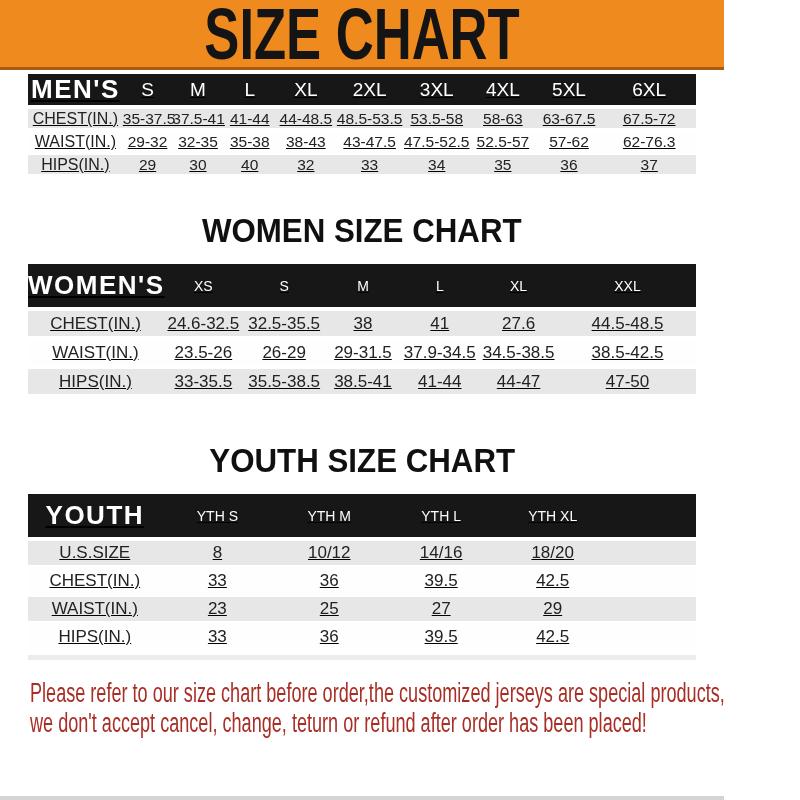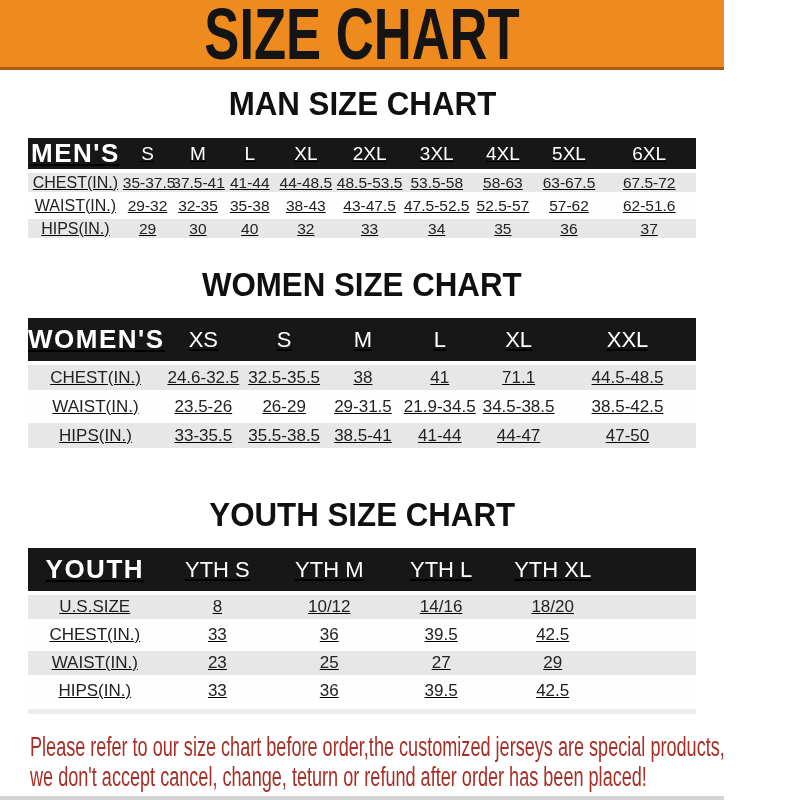--- a/index.html
+++ b/index.html
@@ -45,21 +45,21 @@
   }
   .section-heading .cond {
     display: inline-block;
     font-size: 34px;
     font-weight: bold;
     color: #101010;
     transform: scaleX(0.92);
     white-space: nowrap;
   }
   .heading-men   { margin-top: 13px; margin-bottom: 11px; }
-  .heading-women { margin-top: 22px; margin-bottom: 10px; }
+  .heading-women { margin-top: 32px; margin-bottom: 10px; }
   .heading-youth { margin-top: 42px; margin-bottom: 10px; }
 
   
   .table-wrap { margin: 0 28px; }
   table.size-table {
     width: 100%;
     border-collapse: separate;
     border-spacing: 0 4px;
     table-layout: fixed;
     text-decoration: underline;
@@ -86,21 +86,21 @@
   table.size-table tbody tr:nth-child(odd)  { background: var(--row_stripe, #e7e7e7); }
   table.size-table tbody tr:nth-child(even) { background: var(--row_plain, #fefefe); }
 
   
   .t-men thead th { height: 30px; font-size: 19px; }
   .t-men th.corner { font-size: 26px; }
   .t-men tbody td { height: 19px; font-size: 15.5px; }
   .t-men tbody td.rowlabel { font-size: 16px; }
 
   
-  .t-big thead th { height: 43px; font-size: 22px; }
+  .t-big thead th { height: 43px; font-size: 14px; }
   .t-big th.corner { font-size: 26px; }
   .t-big tbody td { height: 25px; font-size: 17px; }
   .t-youth tbody td { height: 24px; }
 
   
   .sliver {
     margin: 2px 28px 0 28px;
     height: 5px;
     background: var(--sliver, #ececec);
   }
@@ -128,23 +128,20 @@
 </style>
 </head>
 <body>
 
 <div class="page">
 
   <header class="banner">
     <span class="banner-title">SIZE CHART</span>
   </header>
 
-  <h2 class="section-heading heading-men">
-    <span class="cond">MAN SIZE CHART</span>
-  </h2>
   <div class="table-wrap">
     <table class="size-table t-men">
         <colgroup>
           <col style="width: 14.2%;">
           <col style="width: 7.4%;">
           <col style="width: 7.7%;">
           <col style="width: 7.8%;">
           <col style="width: 9%;">
           <col style="width: 10.1%;">
           <col style="width: 10%;">
@@ -182,21 +179,21 @@
           <tr>
             <td class="rowlabel">WAIST(IN.)</td>
             <td>29-32</td>
             <td>32-35</td>
             <td>35-38</td>
             <td>38-43</td>
             <td>43-47.5</td>
             <td>47.5-52.5</td>
             <td>52.5-57</td>
             <td>57-62</td>
-            <td>62-51.6</td>
+            <td>62-76.3</td>
           </tr>
           <tr>
             <td class="rowlabel">HIPS(IN.)</td>
             <td>29</td>
             <td>30</td>
             <td>40</td>
             <td>32</td>
             <td>33</td>
             <td>34</td>
             <td>35</td>
@@ -232,29 +229,29 @@
             <th>XXL</th>
           </tr>
         </thead>
         <tbody>
           <tr>
             <td class="rowlabel">CHEST(IN.)</td>
             <td>24.6-32.5</td>
             <td>32.5-35.5</td>
             <td>38</td>
             <td>41</td>
-            <td>71.1</td>
+            <td>27.6</td>
             <td>44.5-48.5</td>
           </tr>
           <tr>
             <td class="rowlabel">WAIST(IN.)</td>
             <td>23.5-26</td>
             <td>26-29</td>
             <td>29-31.5</td>
-            <td>21.9-34.5</td>
+            <td>37.9-34.5</td>
             <td>34.5-38.5</td>
             <td>38.5-42.5</td>
           </tr>
           <tr>
             <td class="rowlabel">HIPS(IN.)</td>
             <td>33-35.5</td>
             <td>35.5-38.5</td>
             <td>38.5-41</td>
             <td>41-44</td>
             <td>44-47</td>

